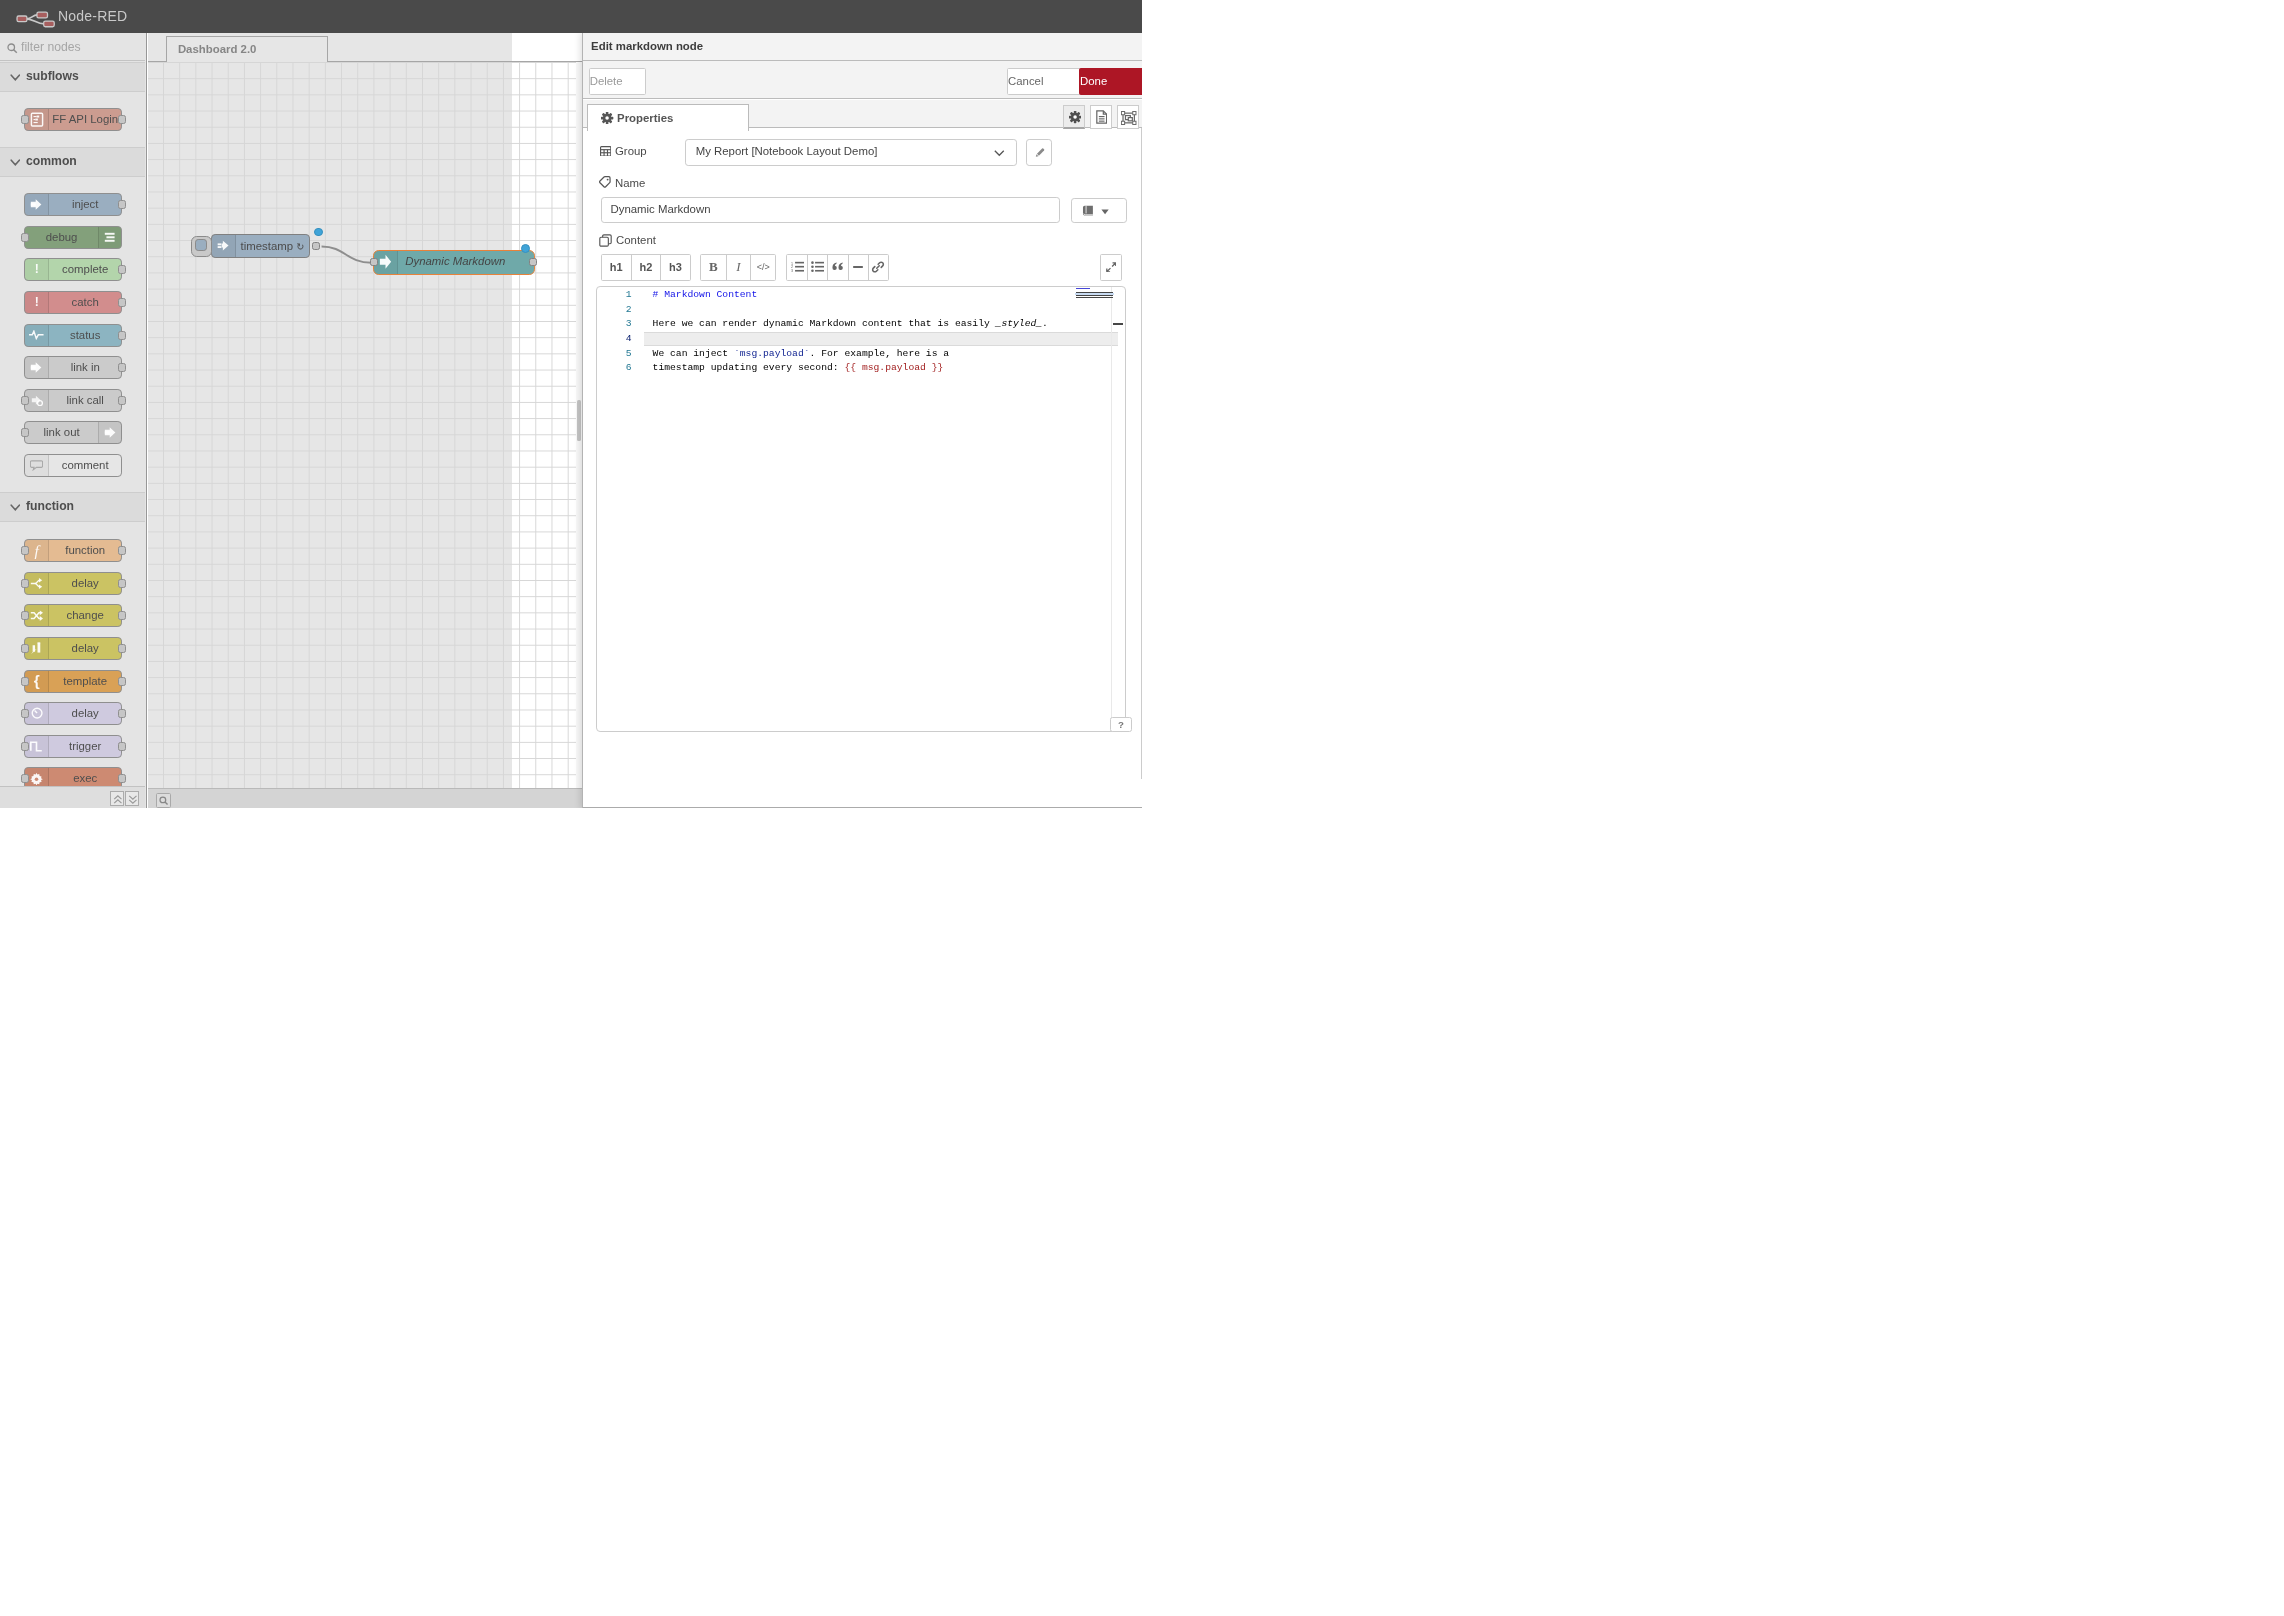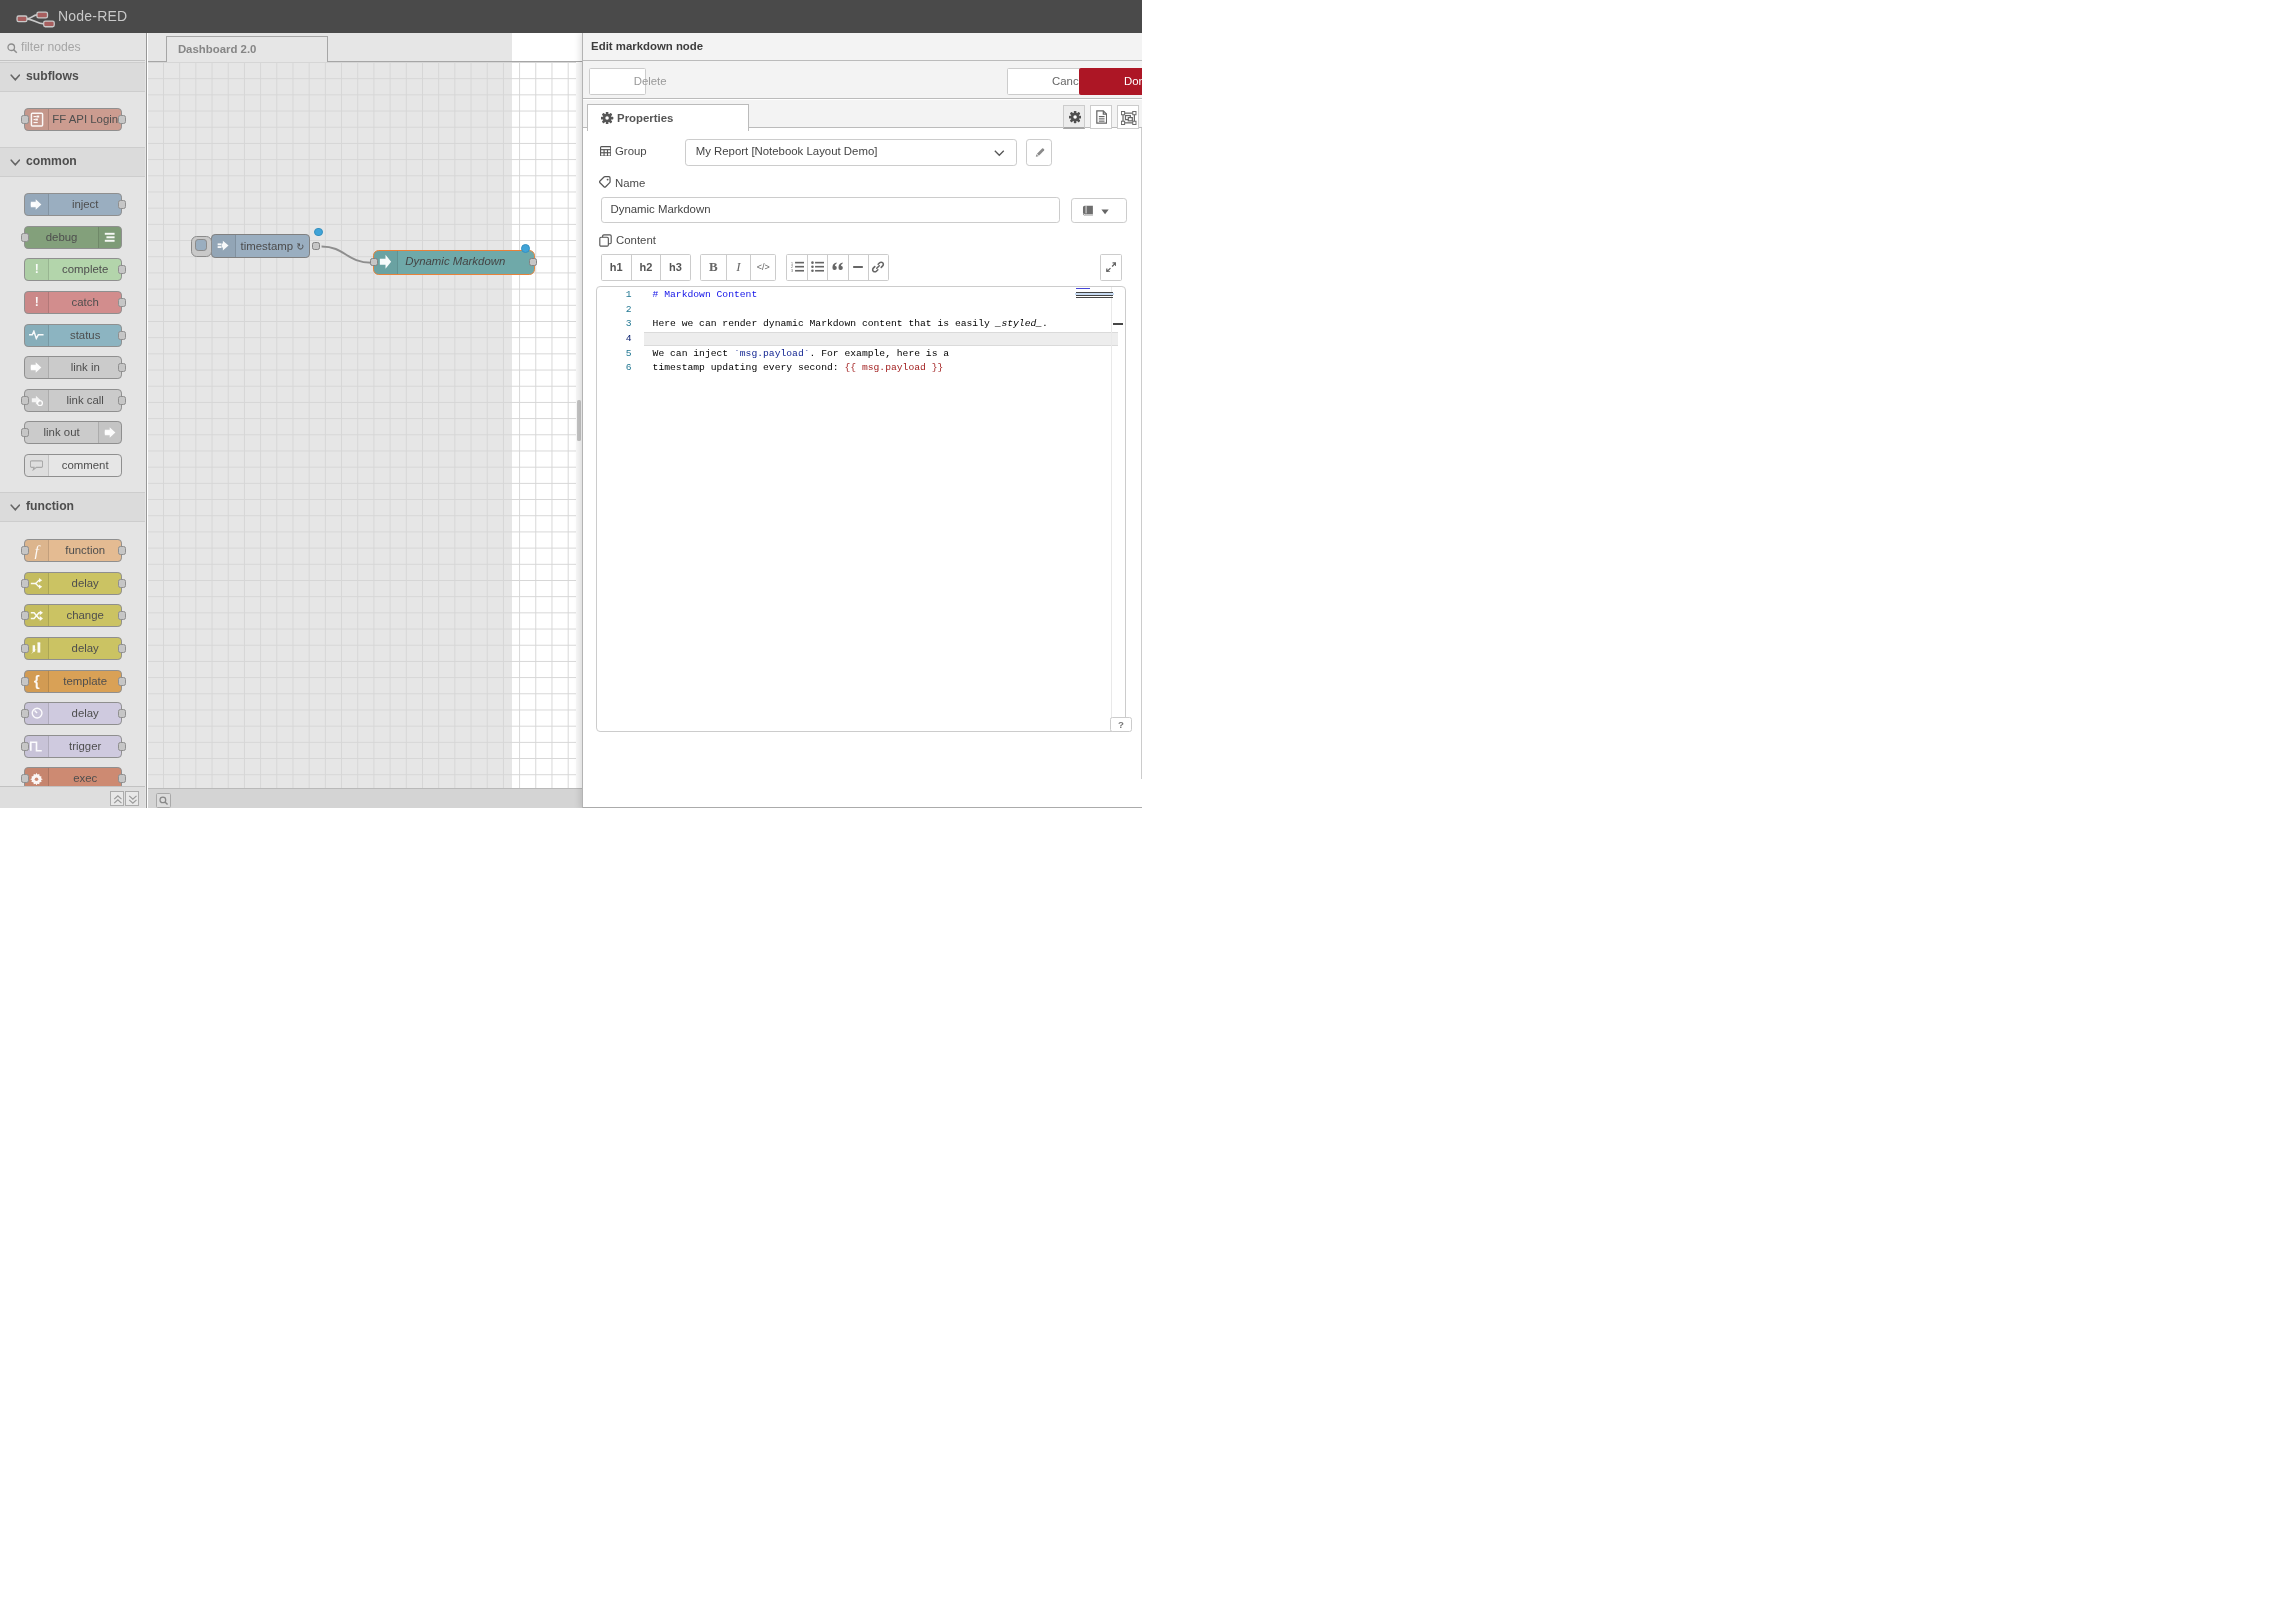--- a/index.html
+++ b/index.html
@@ -39,21 +39,21 @@
   #zoombtn { position:absolute; left:7.7px; top:4.1px; width:15.4px; height:15.4px; background:#dcdcdc; border:0.8px solid #a9a9a9; border-radius:1.6px; }
 
   .cnode { position:absolute; border:0.8px solid #808080; border-radius:4.1px; }
   .cnode .nic { position:absolute; left:0; top:0; bottom:0; width:24px; background:rgba(0,0,0,0.05); border-right:0.8px solid rgba(0,0,0,0.12); border-radius:3.2px 0 0 3.2px; }
   .cport { position:absolute; width:8.1px; height:8.5px; background:#c6c6c6; border:0.8px solid #828282; border-radius:2.4px; }
 
   #tray { position:absolute; left:582px; top:32.5px; width:560px; height:776px; background:#fff; border-left:0.8px solid #b3b3b3; box-shadow:-2.4px 0 6.5px rgba(0,0,0,0.12); }
   #ttitle { position:absolute; left:0; top:0; width:560px; height:28.4px; background:#f3f3f3; border-bottom:0.8px solid #bbb; }
   #ttitle .t { position:absolute; left:8.1px; top:7.3px; font-size:11.4px; font-weight:bold; color:#3d3d3d; }
   #ttoolbar { position:absolute; left:0; top:28.4px; width:560px; height:38px; background:#f3f3f3; border-bottom:0.8px solid #bbb; }
-  .btn { position:absolute; height:27px; background:#fff; border:0.8px solid #ccc; border-radius:1.6px; font-size:11.4px; line-height:25px;padding-left:44px; }
+  .btn { position:absolute; height:27px; background:#fff; border:0.8px solid #ccc; border-radius:1.6px; font-size:11.4px; line-height:25px; }
   #btn-delete { left:5.7px; top:7.3px; width:57px; color:#999; }
   #btn-cancel { left:424px; top:7.3px; width:74px; color:#666; }
   #btn-done { left:496px; top:7.3px; width:73px; background:#AD1625; border-color:#AD1625; color:#fff; }
   #ttabs { position:absolute; left:0; top:67px; width:560px; height:28px; background:#f3f3f3; }
   #ttabs .bline { position:absolute; left:0; top:27px; width:560px; height:0.8px; background:#bbb; }
   #tab-props { position:absolute; left:4.1px; top:4.5px; width:162px; height:27px; background:#fff; border:0.8px solid #bbb; border-bottom:none; z-index:2; }
   #tab-props .t { position:absolute; left:29px; top:6.5px; font-size:11.4px; font-weight:bold; color:#555; }
   .tico { position:absolute; top:5.3px; width:22.3px; height:24.4px; background:#fff; border:0.8px solid #ccc; z-index:3; }
   #tbody { position:absolute; left:0; top:95px; width:559px; height:651px; background:#fff; border-right:0.8px solid #ccc; }
   #tfoot { position:absolute; left:0; top:746px; width:560px; height:29px; background:#f2f2f2; border-top:0.8px solid #bbb; }

